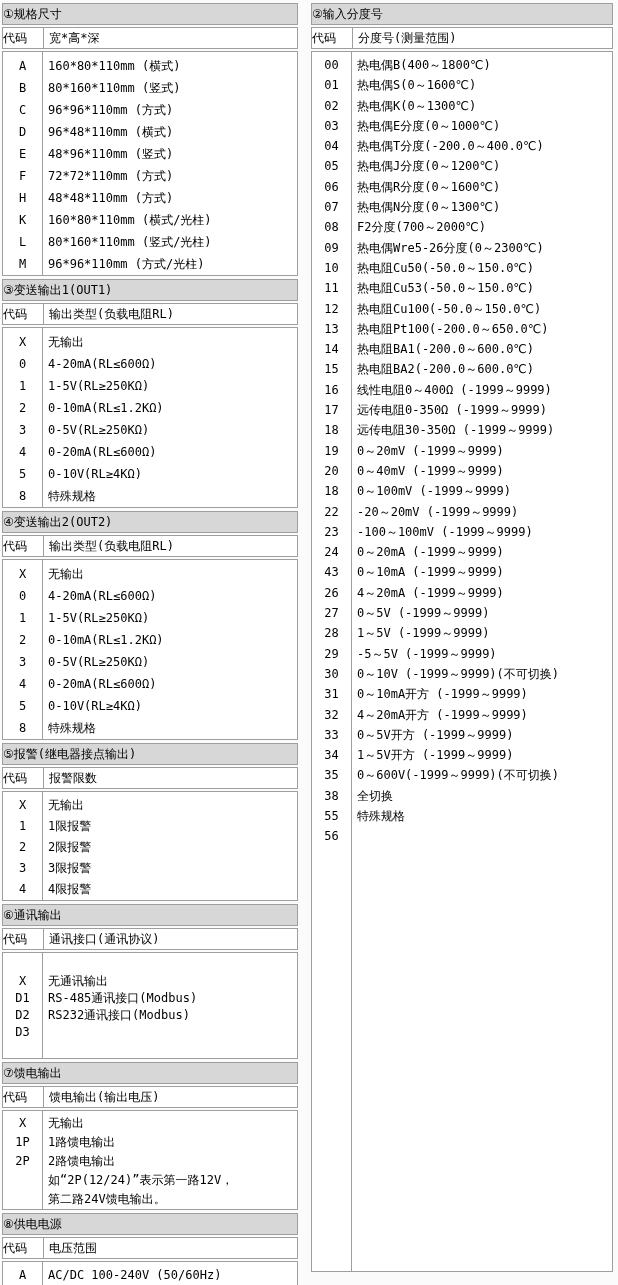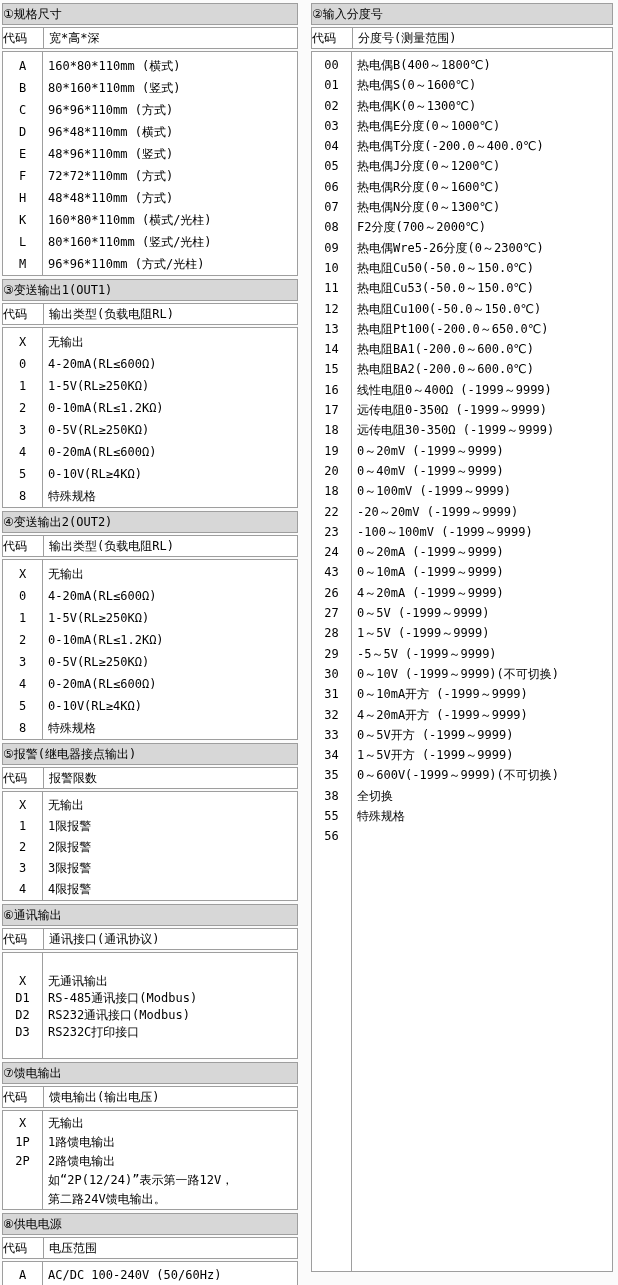--- a/index.html
+++ b/index.html
@@ -170,21 +170,20 @@
             <div class="bcell code">D1</div>
             <div class="bcell code">D2</div>
             <div class="bcell code">D3</div>
             <div class="bcell code"></div>
           </div>
           <div class="descs">
             <div class="bcell desc"></div>
             <div class="bcell desc">无通讯输出</div>
             <div class="bcell desc">RS-485通讯接口(Modbus)</div>
             <div class="bcell desc">RS232通讯接口(Modbus)</div>
-            <div class="bcell desc">RS232C打印接口</div>
             <div class="bcell desc"></div>
           </div>
         </div>
       </div>
       <div class="section sec-L-5">
         <div class="sec-title">⑦馈电输出</div>
         <div class="sec-header">
           <div class="hcode">代码</div>
           <div class="hdesc">馈电输出(输出电压)</div>
         </div>

